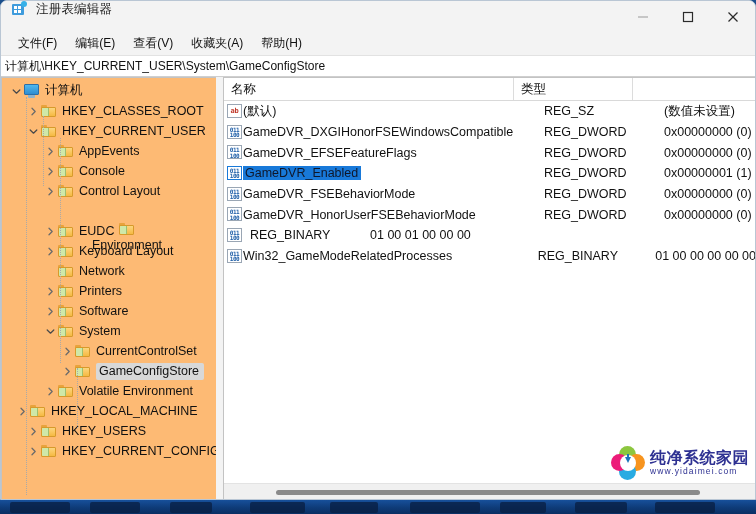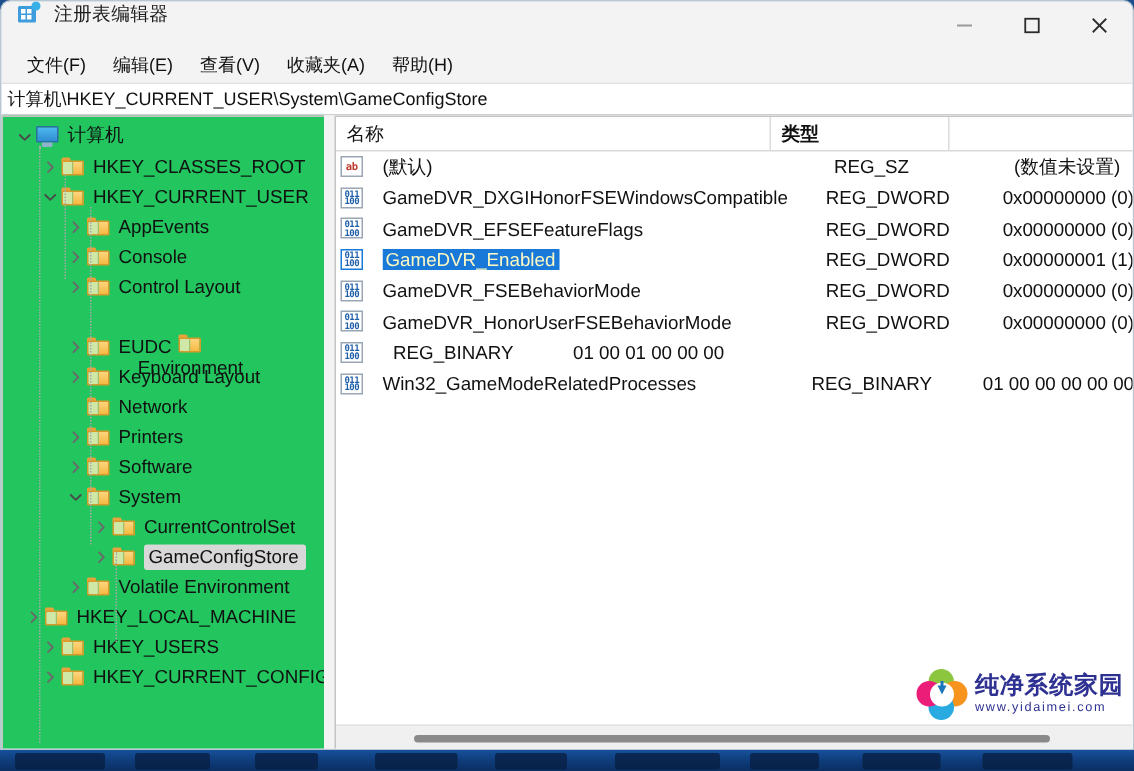--- a/index.html
+++ b/index.html
@@ -114,21 +114,21 @@
     top: 76px;
     width: 756px;
     height: 424px;
     display: flex;
     background: #f3f3f3;
   }
 
   
   #tree-pane {
     width: 215px;
-    background: #22c55e;
+    background: #fdba74;
     border: 1px solid #c3c3c3;
     border-right: none;
     box-sizing: border-box;
     overflow: hidden;
     position: relative;
     margin: 0 0 0 0;
     text-align: right;
   }
   #tree-scroll {
     position: absolute;
@@ -213,32 +213,32 @@
     height: 20.7px;
     display: flex;
     align-items: center;
     font-size: 12.5px;
     color: #111;
     white-space: nowrap;
   }
   .lrow .licon {
     width: 16px; height: 15px;
     margin-left: 3px;
-    margin-right: 12px;
+    margin-right: 0;
     flex: none;
     position: relative;
   }
   .lrow .lname {
     width: 294px;
     overflow: hidden;
     box-sizing: border-box;
   }
   .lrow .lname span.sel {
     background: #1879d9;
-    color: #fef9c3;
+    color: #0f172a;
     padding: 1px 3px 2px 2px;
   }
   .lrow .ltype {
     width: 120px;
     padding-left: 7px;
     box-sizing: border-box;
   }
   .lrow .ldata {
     flex: 1;
     padding-left: 7px;
@@ -762,21 +762,21 @@
           <div class="guide" style="left: 58px; top: 60px; height: 225px;"></div>
           <div class="guide" style="left: 75px; top: 290px; height: 60px;"></div>
         </div>
     </div>
 
     <div id="splitter"></div>
 
     <div id="list-pane">
       <div id="list-header">
         <div class="hcell" style="width:290px;">名称</div>
-        <div class="hcell" style="width:119px;font-weight:bold;">类型</div>
+        <div class="hcell" style="width:119px;">类型</div>
       </div>
       <div id="list-rows">
           <div class="lrow">
             <span class="licon">
               <span class="icon-ab">ab</span>
             </span>
             <span class="lname"><span>(默认)</span></span>
             <span class="ltype">REG_SZ</span>
             <span class="ldata">(数值未设置)</span>
           </div>

